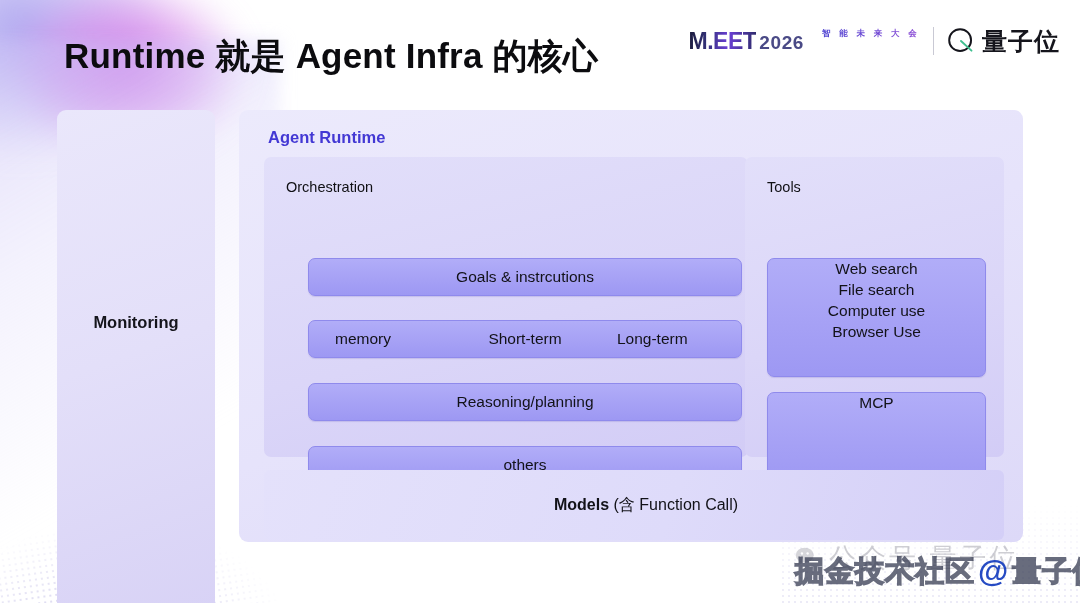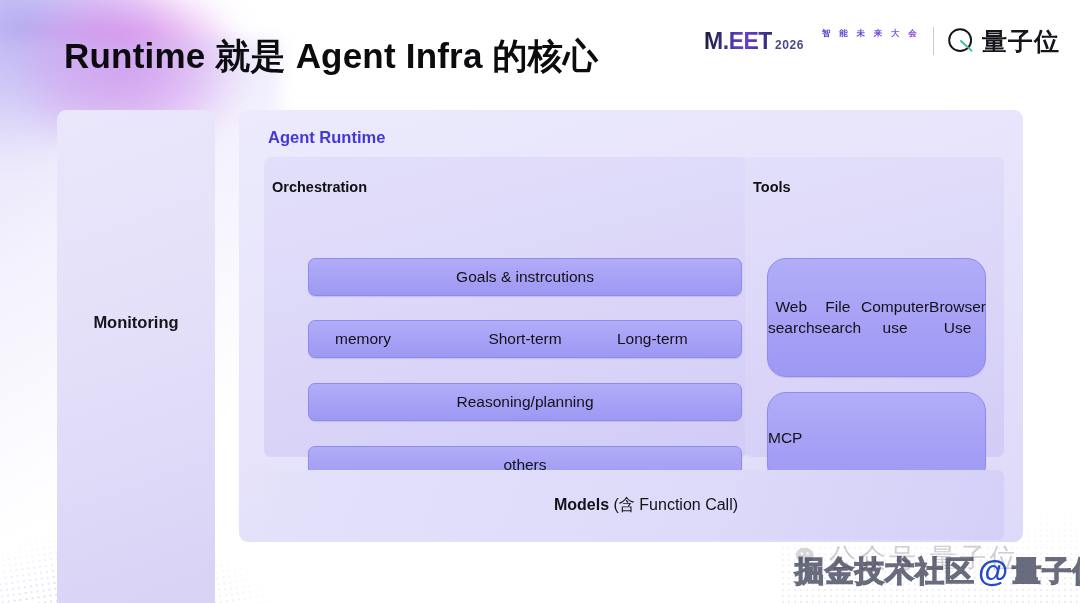--- a/index.html
+++ b/index.html
@@ -77,21 +77,21 @@
   }
   .meet-logo { display:flex; flex-direction:row; align-items:flex-start; gap:2px; }
   .meet-row { display:flex; align-items:baseline; gap:3px; }
   .meet-word {
     font-size:23px; font-weight:800; letter-spacing:-.5px;
     background:linear-gradient(95deg,#1b1b3a 0%,#33317a 28%,#6b3fd6 58%,#2b2a66 100%);
     -webkit-background-clip:text; background-clip:text;
     -webkit-text-fill-color:transparent; color:transparent;
   }
   .meet-year {
-    font-size:12px; font-weight:700; letter-spacing:.6px;
+    font-size:19px; font-weight:700; letter-spacing:.6px;
     color:#4a4a86;
   }
   .meet-sub {
     font-size:8.5px; font-weight:700; letter-spacing:3.2px;
     background:linear-gradient(90deg,#4a3fd0 0%,#8f4fd6 100%);
     -webkit-background-clip:text; background-clip:text;
     -webkit-text-fill-color:transparent; color:transparent;
     margin-left:16px;
   }
   .brand-div { width:1px; height:28px; background:#c9c9d4; }
@@ -133,22 +133,22 @@
     background:linear-gradient(165deg,#e2dffa 0%,#dbd6f8 55%,#d2ccf6 100%);
   }
   .tools {
     position:absolute;
     left:506px; top:47px;
     width:259px; height:300px;
     border-radius:7px;
     background:linear-gradient(165deg,#e2dffa 0%,#dbd6f8 55%,#d2ccf6 100%);
   }
   .panel-title {
-    position:absolute; left:8px; top:22px;
-    font-size:14.5px; font-weight:700; color:#101014;
+    position:absolute; left:22px; top:22px;
+    font-size:14.5px; font-weight:400; color:#101014;
   }
 
   .pill {
     position:absolute;
     border-radius:7px;
     background:linear-gradient(180deg,#b1adf8 0%,#a6a1f5 55%,#9d98f3 100%);
     border:1px solid #8f8aec;
     box-shadow:0 1px 1px rgba(90,80,180,.18);
     display:flex; align-items:center;
     color:#121218;
@@ -164,23 +164,22 @@
   .mem-grid {
     display:flex; width:100%; align-items:center;
     padding:0 26px; box-sizing:border-box;
   }
   .mem-a { flex:0 0 33%; text-align:left; }
   .mem-b { flex:0 0 34%; text-align:center; }
   .mem-c { flex:0 0 33%; text-align:center; }
 
   .tool-box {
     left:22px; width:219px;
-    justify-content:flex-start; align-items:center;
+    flex-direction:column; justify-content:flex-start; align-items:center;
     line-height:1.35;
-    border-radius:19px;
   }
   .tool-box-a { top:101px; height:119px; }
   .tool-box-b { top:235px; height:92px; }
   .tool-line { display:block; text-align:center; }
 
   .models {
     position:absolute;
     left:25px; top:360px;
     width:740px; height:70px;
     border-radius:6px;

